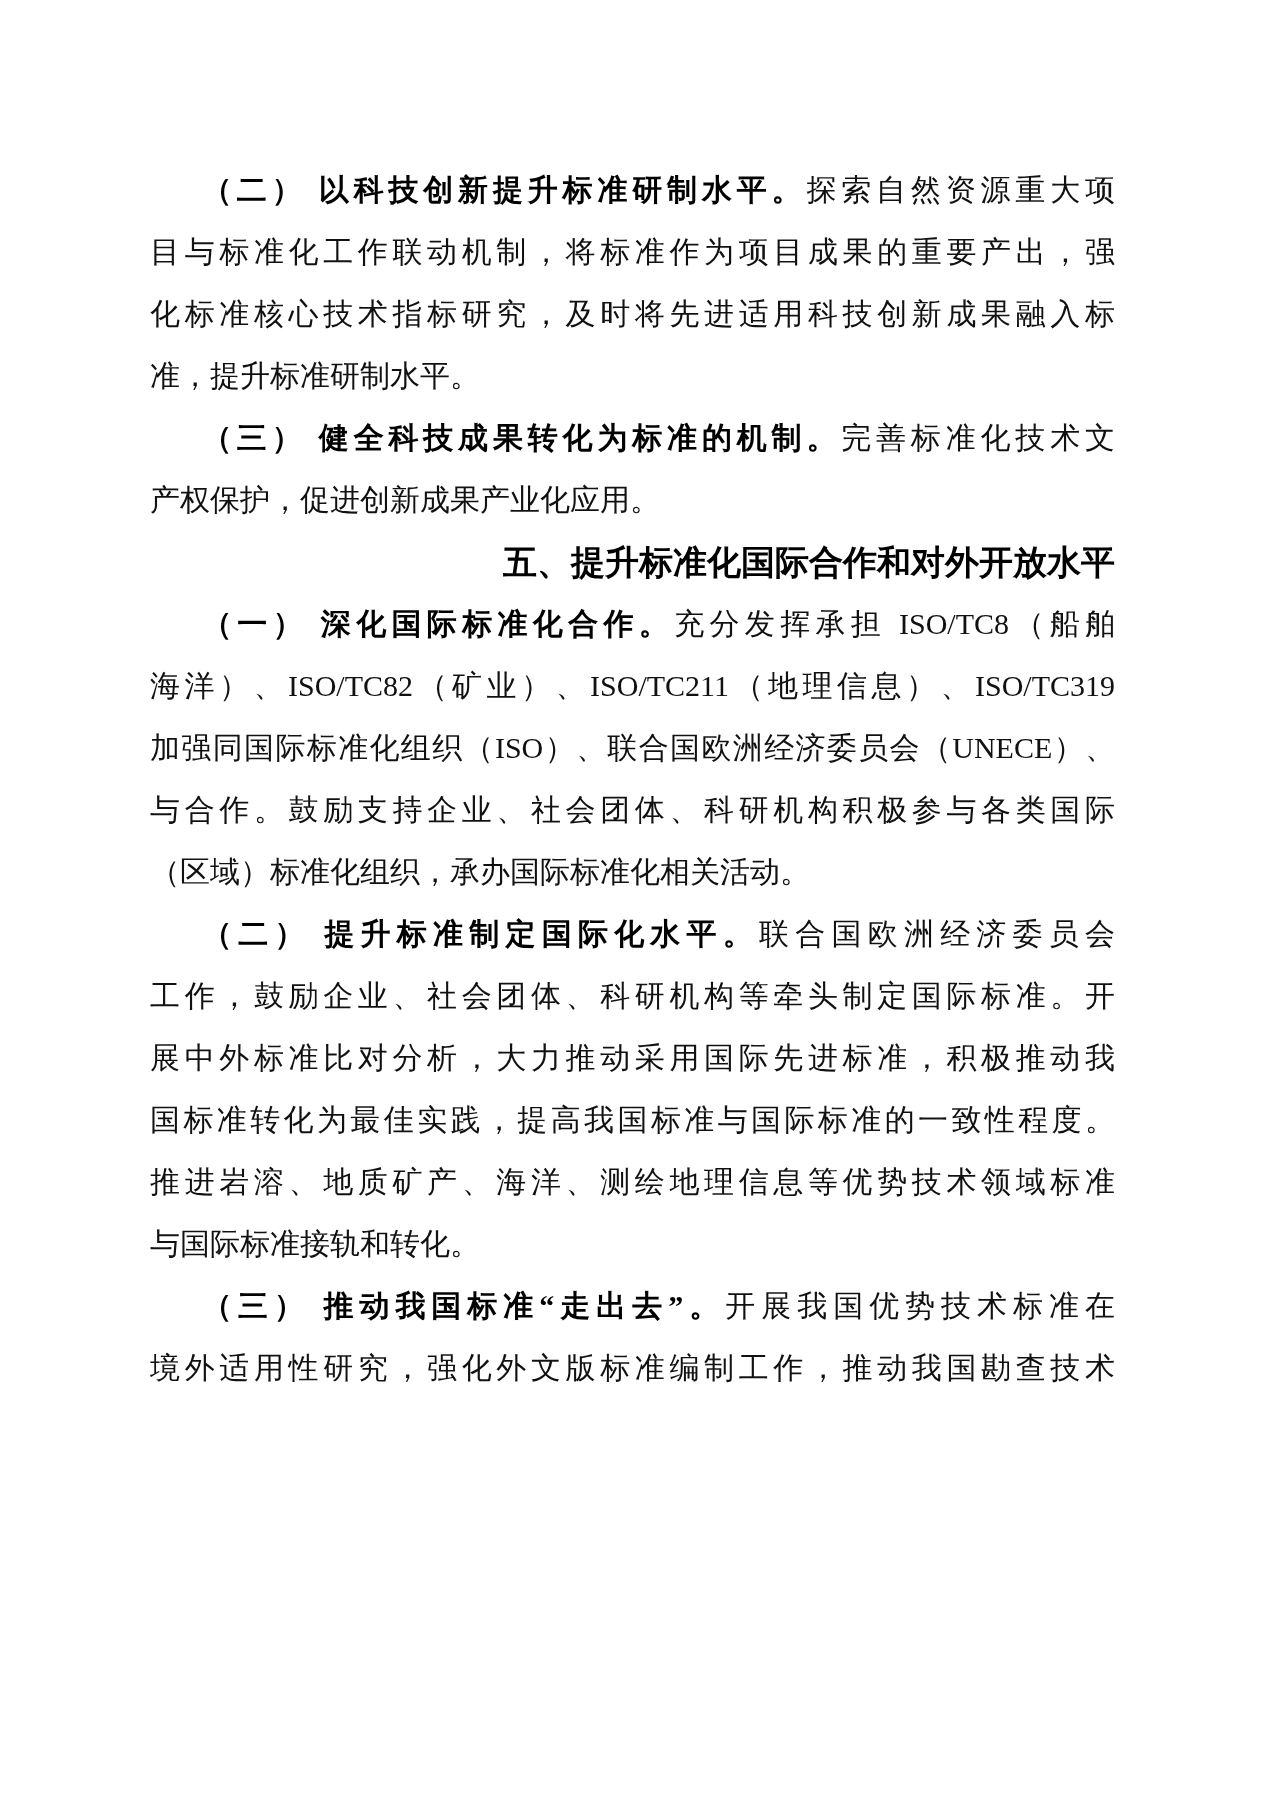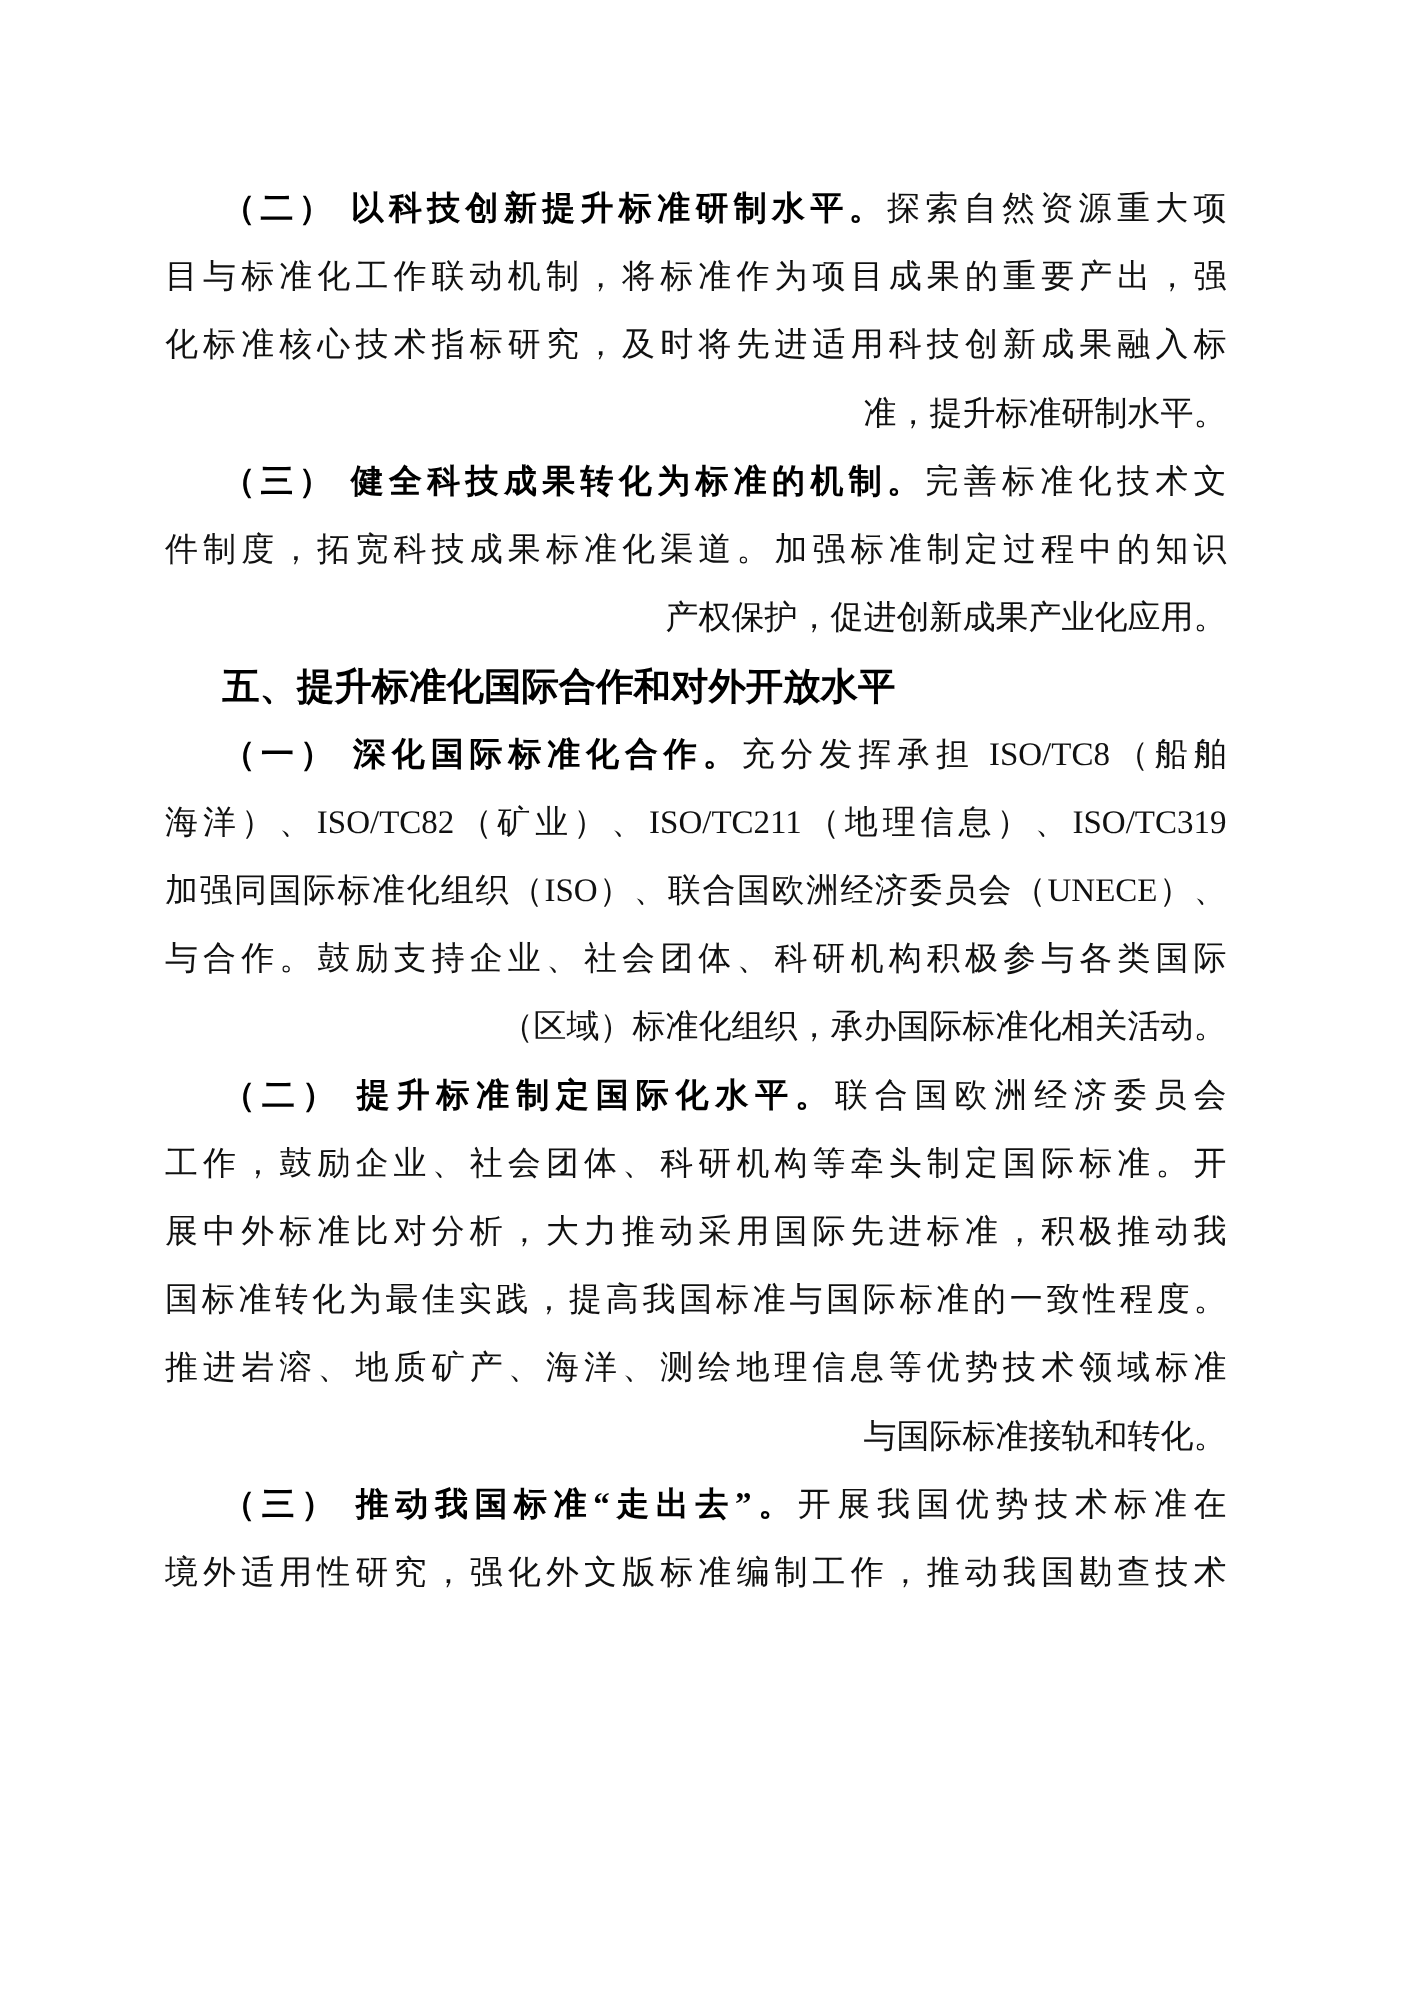--- a/index.html
+++ b/index.html
@@ -21,41 +21,42 @@
     left: 150px;
     top: 159px;
     width: 965px;
   }
   .line {
     font-family: "Liberation Serif", "DejaVu Serif", serif;
     font-size: 30px;
     line-height: 62px;
     height: 62px;
     color: #111111;
-    text-align: right;
+    text-align: left;
   }
   .line.justify {
     text-align: justify;
     text-align-last: justify;
   }
   .line.indent {
     text-indent: 52px;
   }
   .seg.bold {
     font-weight: 700;
     color: #000000;
   }
   .heading-line {
     font-family: "Liberation Sans", "DejaVu Sans", sans-serif;
     font-weight: 700;
     font-size: 34px;
     line-height: 62px;
     height: 62px;
     text-indent: 52px;
     color: #000000;
+    text-align: right;
   }
   .page-number {
     position: absolute;
     top: 1666px;
     left: 0;
     width: 100%;
     text-align: center;
     font-family: "Liberation Sans", "DejaVu Sans", sans-serif;
     font-size: 26px;
     color: #111111;
@@ -64,21 +65,20 @@
 </head>
 <body>
 
 <div class="page">
   <div class="content" id="content">
       <div class="line justify indent"><span class="seg bold">（二） 以科技创新提升标准研制水平。</span><span class="seg">探索自然资源重大项</span></div>
       <div class="line justify"><span class="seg">目与标准化工作联动机制，将标准作为项目成果的重要产出，强</span></div>
       <div class="line justify"><span class="seg">化标准核心技术指标研究，及时将先进适用科技创新成果融入标</span></div>
       <div class="line"><span class="seg">准，提升标准研制水平。</span></div>
       <div class="line justify indent"><span class="seg bold">（三） 健全科技成果转化为标准的机制。</span><span class="seg">完善标准化技术文</span></div>
-      <div class="line justify"><span class="seg">件制度，拓宽科技成果标准化渠道。加强标准制定过程中的知识</span></div>
       <div class="line"><span class="seg">产权保护，促进创新成果产业化应用。</span></div>
       <div class="heading-line">五、提升标准化国际合作和对外开放水平</div>
       <div class="line justify indent"><span class="seg bold">（一） 深化国际标准化合作。</span><span class="seg">充分发挥承担 ISO/TC8（船舶</span></div>
       <div class="line justify"><span class="seg">海洋）、ISO/TC82（矿业）、ISO/TC211（地理信息）、ISO/TC319</span></div>
       <div class="line justify"><span class="seg">加强同国际标准化组织（ISO）、联合国欧洲经济委员会（UNECE）、</span></div>
       <div class="line justify"><span class="seg">与合作。鼓励支持企业、社会团体、科研机构积极参与各类国际</span></div>
       <div class="line"><span class="seg">（区域）标准化组织，承办国际标准化相关活动。</span></div>
       <div class="line justify indent"><span class="seg bold">（二） 提升标准制定国际化水平。</span><span class="seg">联合国欧洲经济委员会</span></div>
       <div class="line justify"><span class="seg">工作，鼓励企业、社会团体、科研机构等牵头制定国际标准。开</span></div>
       <div class="line justify"><span class="seg">展中外标准比对分析，大力推动采用国际先进标准，积极推动我</span></div>

